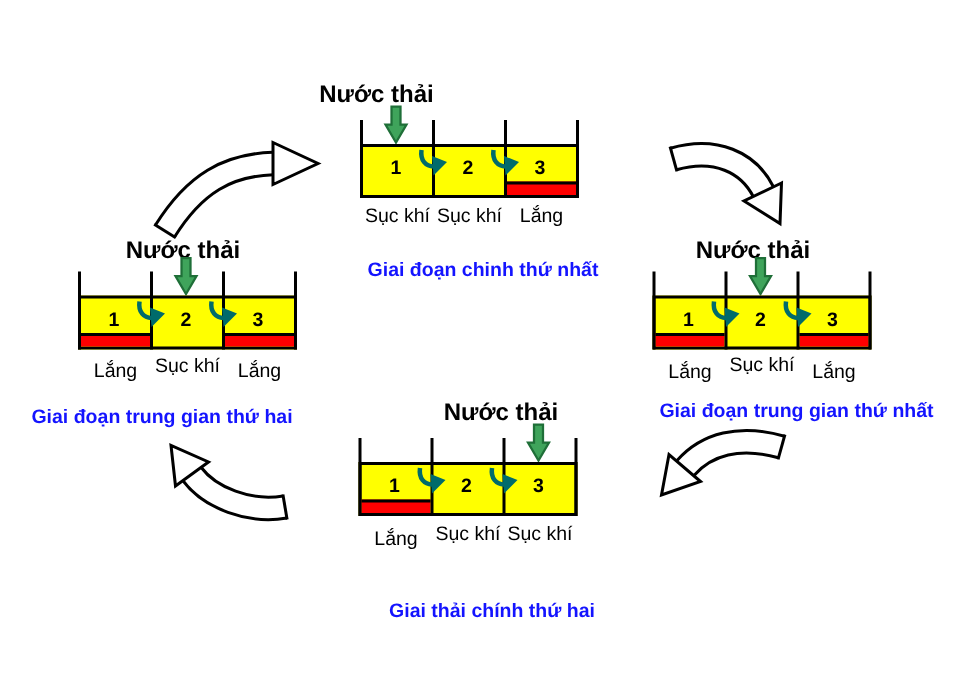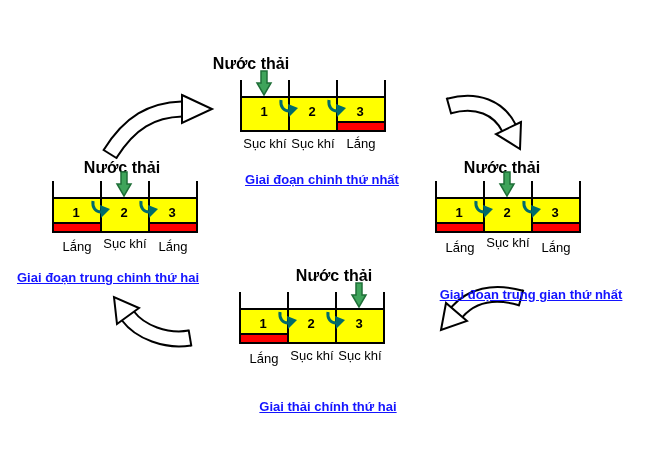--- a/index.html
+++ b/index.html
@@ -1,21 +1,21 @@
 <!DOCTYPE html>
 <html style="--liquid: #ffff00; --sludge: #ff0000; --inflow: #3fa45b; --transfer: #006b6b; --caption: #1414ff;"><head>
 <meta charset="utf-8">
 <style>
   html,body{margin:0;padding:0;background:#fff;}
   .canvas{position:relative;width:650px;height:450px;background:#fff;overflow:hidden;
           font-family:"Liberation Sans",sans-serif;margin-top:24px;}
   .title{position:absolute;transform:translateX(-50%);font-size:16px;font-weight:bold;
          color:#000;white-space:nowrap;}
   .caption{position:absolute;transform:translateX(-50%);font-size:13px;font-weight:bold;
-           color:var(--caption,#1414ff);white-space:nowrap;text-decoration:underline;}
+           color:var(--caption,#1414ff);white-space:nowrap;}
   .tank{position:absolute;width:146px;height:52px;}
   .liquid{position:absolute;left:0;top:16px;width:142px;height:32px;
           background:var(--liquid,#ffff00);border:2px solid #000;}
   .wall{position:absolute;top:0;width:2px;height:52px;background:#000;}
   .sludge{position:absolute;height:7px;background:var(--sludge,#ff0000);
           border-top:2px solid #000;top:41px;}
   .comp-num{position:absolute;top:24px;width:46px;text-align:center;font-size:13px;
             font-weight:bold;color:#000;}
   .comp-label{position:absolute;transform:translateX(-50%);font-size:13px;color:#000;
               white-space:nowrap;}
@@ -112,21 +112,21 @@
           <polygon class="transfer-head" points="10,6 20,10 11,19"></polygon>
       </svg>
       <svg class="flow-svg" style="left:86px;top:18px;" width="22" height="20" viewBox="0 0 22 20">
         <path class="transfer-arc" d="M 3,2 C 2,9 6,13 11,13"></path>
           <polygon class="transfer-head" points="10,6 20,10 11,19"></polygon>
       </svg>
     </div>
     <span class="comp-label" style="left:460px;top:216px;">Lắng</span>
     <span class="comp-label" style="left:508px;top:211px;">Sục khí</span>
     <span class="comp-label" style="left:556px;top:216px;">Lắng</span>
-    <div class="caption" style="left:531px;top:263px;">Giai đoạn trung gian thứ nhất</div>
+    <div class="caption" style="left:531px;top:242px;">Giai đoạn trung gian thứ nhất</div>
   </div>
 
   <div>
     <div class="title" style="left:334px;top:243px;">Nước thải</div>
     <svg class="flow-svg" style="left:351px;top:258px;" width="16" height="26" viewBox="0 0 16 26">
       <path class="inflow-shape" d="M 5,1 L 11,1 L 11,13 L 15,13 L 8,25 L 1,13 L 5,13 Z"></path>
     </svg>
     <div class="tank" style="left:239px;top:268px;">
       <div class="liquid"></div>
       <div class="sludge" style="left:2px;width:46px;"></div>
@@ -173,16 +173,16 @@
           <polygon class="transfer-head" points="10,6 20,10 11,19"></polygon>
       </svg>
       <svg class="flow-svg" style="left:86px;top:18px;" width="22" height="20" viewBox="0 0 22 20">
         <path class="transfer-arc" d="M 3,2 C 2,9 6,13 11,13"></path>
           <polygon class="transfer-head" points="10,6 20,10 11,19"></polygon>
       </svg>
     </div>
     <span class="comp-label" style="left:77px;top:215px;">Lắng</span>
     <span class="comp-label" style="left:125px;top:212px;">Sục khí</span>
     <span class="comp-label" style="left:173px;top:215px;">Lắng</span>
-    <div class="caption" style="left:108px;top:246px;">Giai đoạn trung chinh thứ hai</div>
+    <div class="caption" style="left:108px;top:246px;">Giai đoạn trung gian thứ hai</div>
   </div>
 
 </div>
 
 </body></html>

